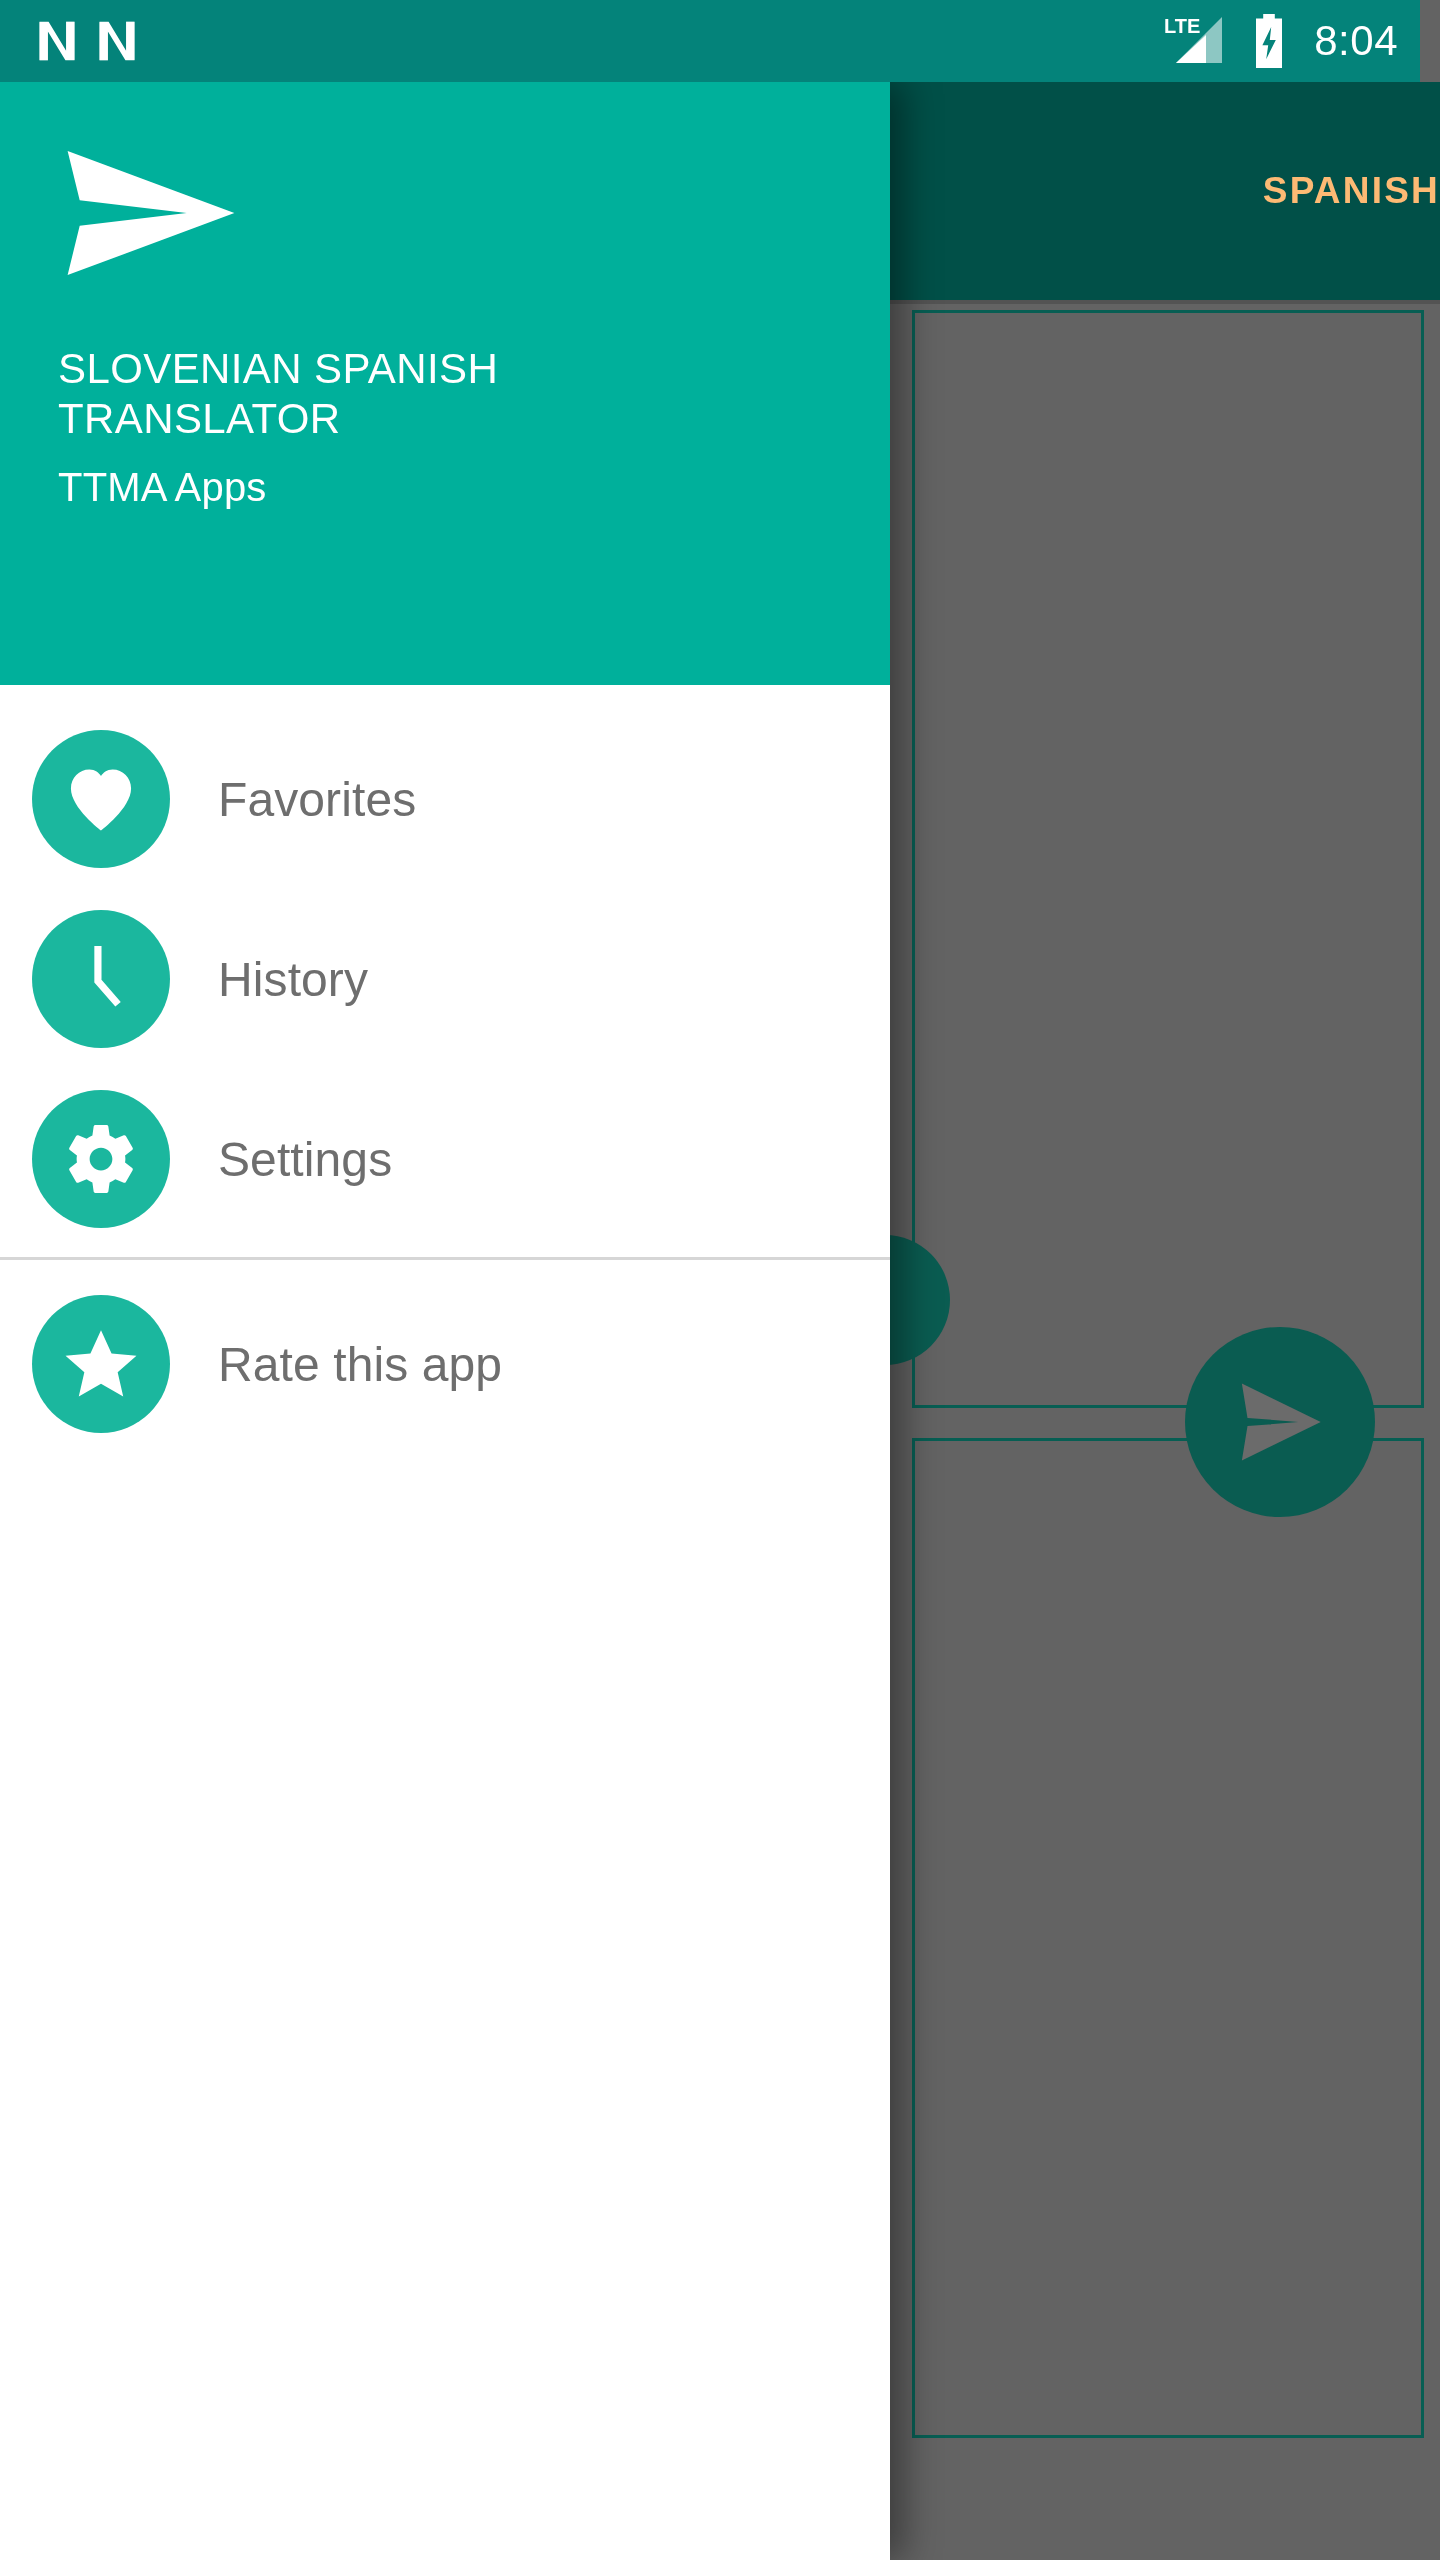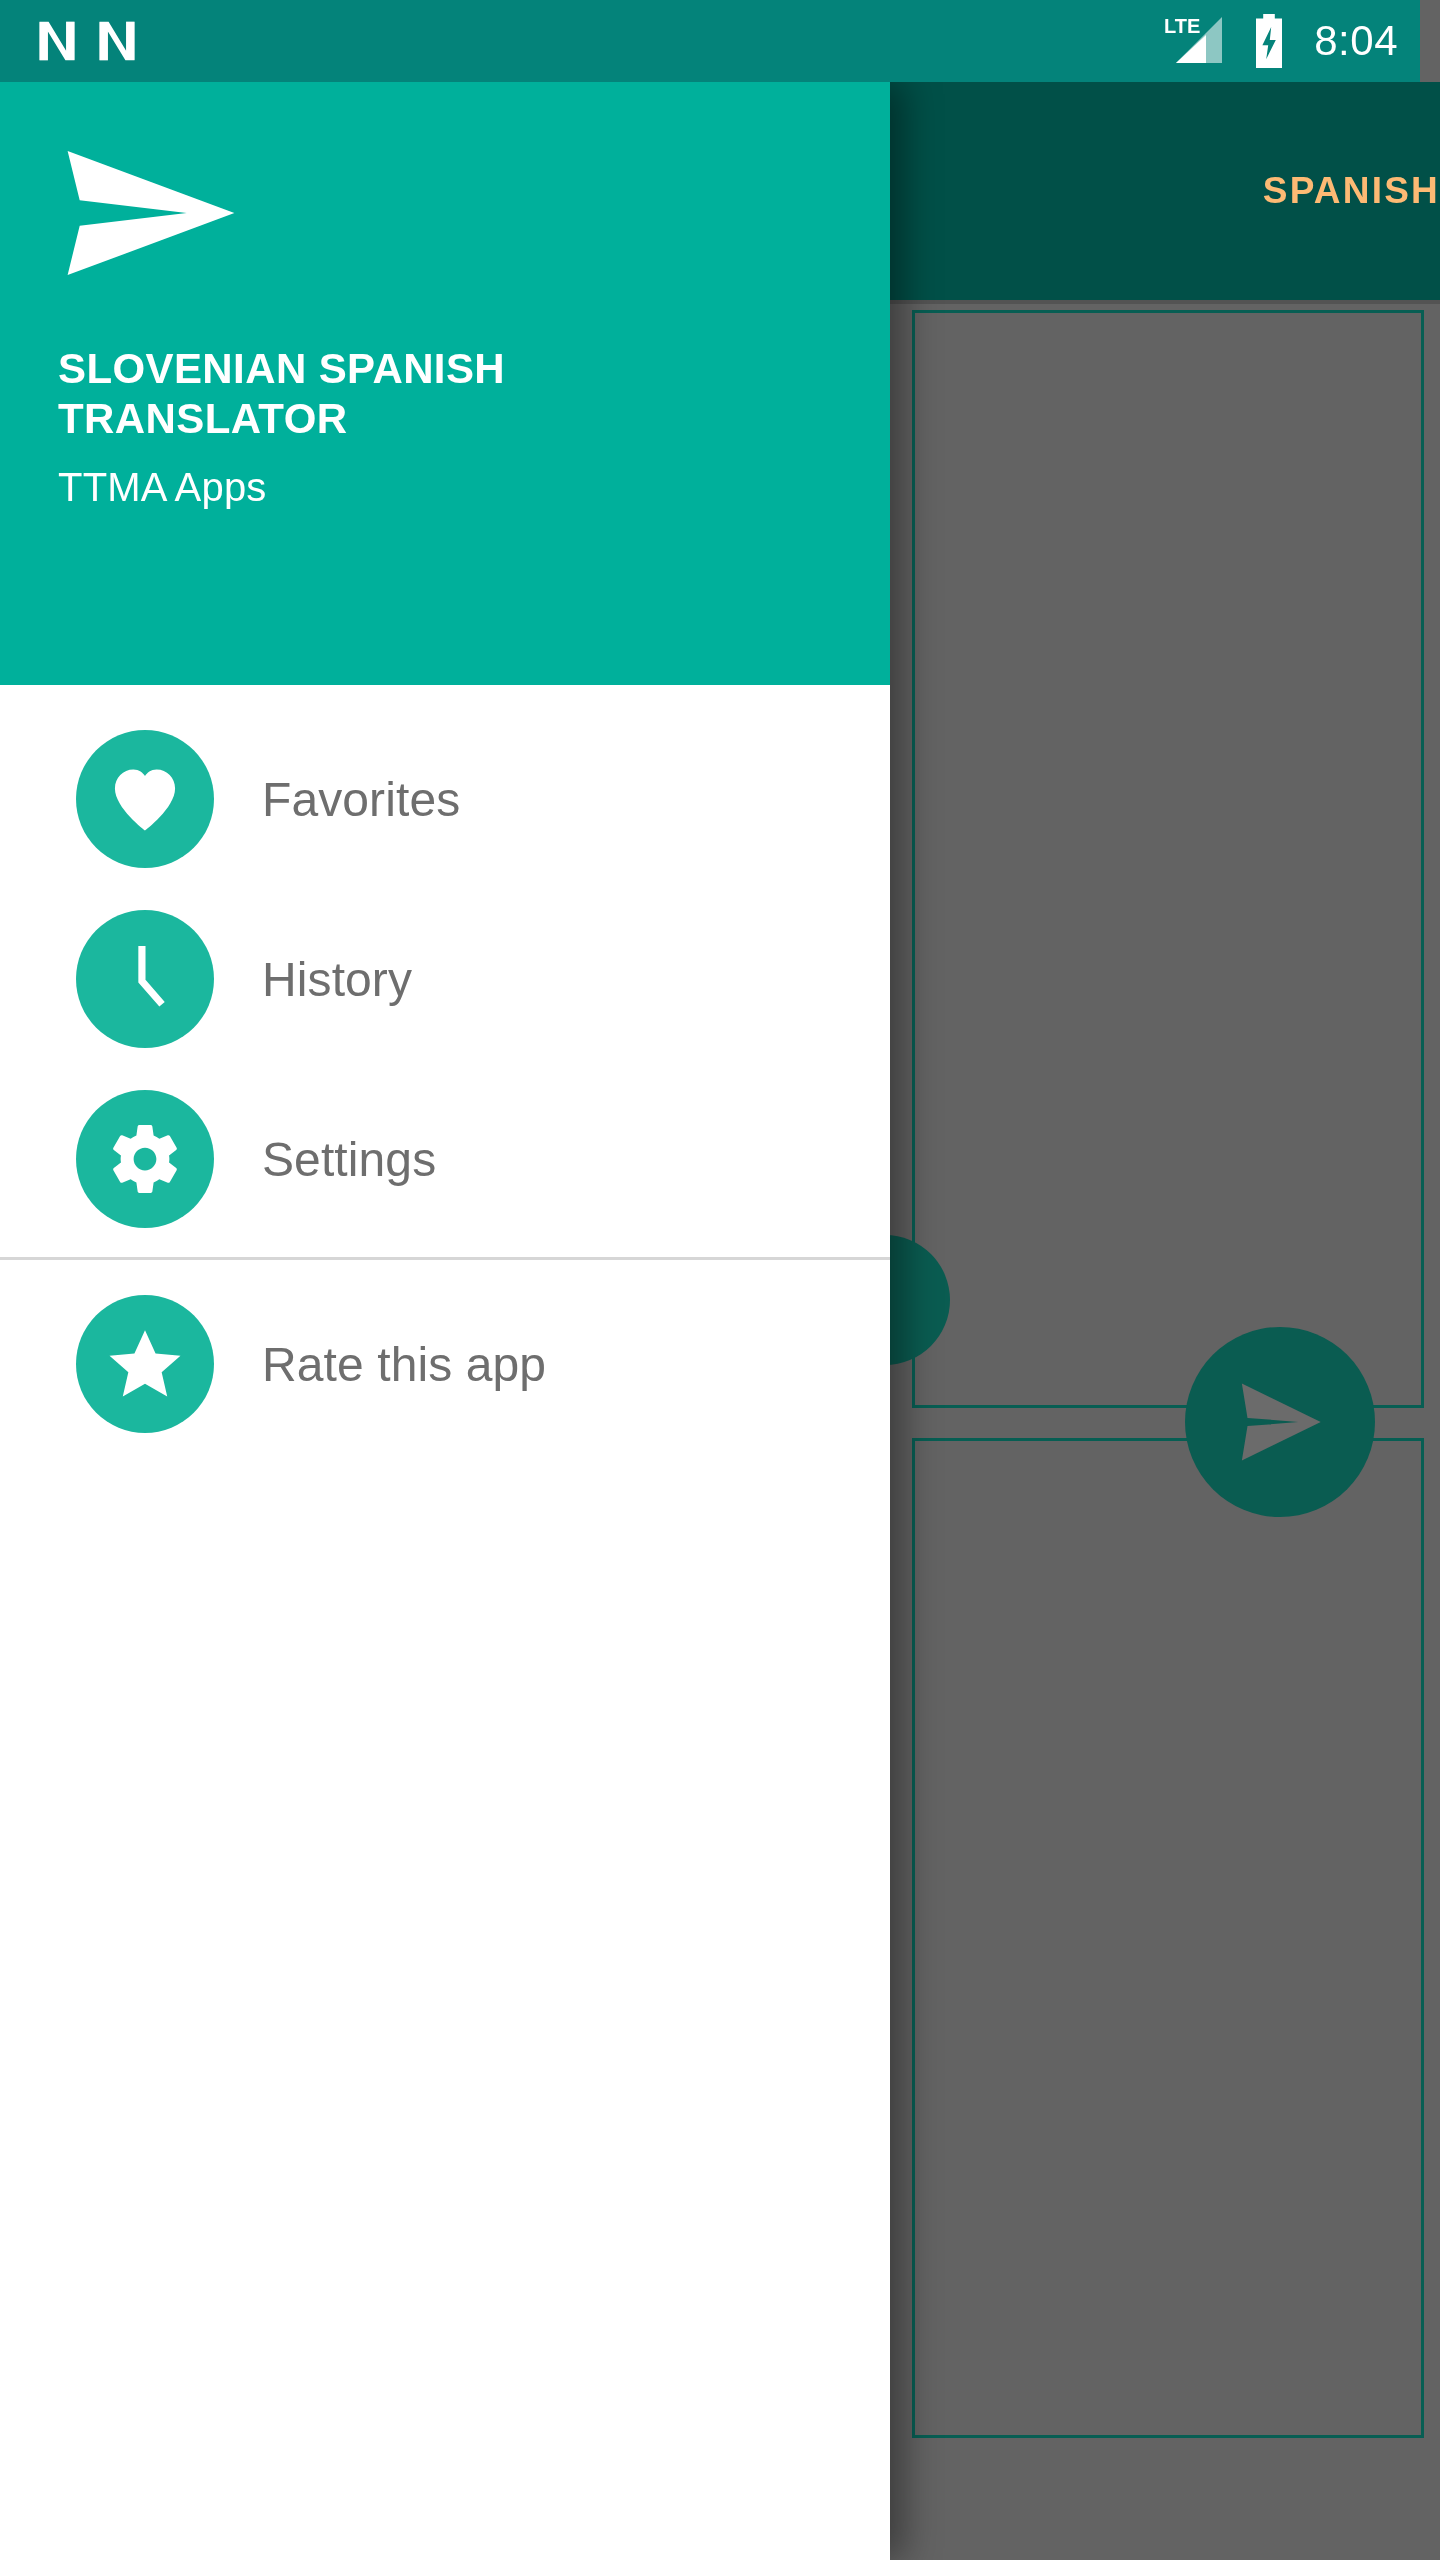--- a/index.html
+++ b/index.html
@@ -75,34 +75,34 @@
   }
   #drawer-header {
     position:relative;
     width:890px; height:603px;
     background:#00b09b;
     padding:52px 58px 0 58px;
   }
   #drawer-logo { margin-top:10px; }
   #drawer-app-title {
     margin-top:58px;
-    color:#ffffff; font-size:42px; font-weight:bold;
+    color:#ffffff; font-size:42px; font-weight:normal;
     line-height:1.18; letter-spacing:0.4px;
     max-width:560px;
   }
   #drawer-app-subtitle {
     margin-top:22px;
     color:#ffffff; font-size:40px; font-weight:normal; letter-spacing:0.2px;
   }
 
   #drawer-list { padding-top:24px; }
   .drawer-item {
     display:flex; align-items:center;
     height:180px;
-    padding-left:76px;
+    padding-left:32px;
     cursor:pointer;
   }
   .item-icon-circle {
     width:138px; height:138px; min-width:138px;
     border-radius:50%;
     background:#1bb79e;
     display:flex; align-items:center; justify-content:center;
   }
   .item-label {
     margin-left:48px;

